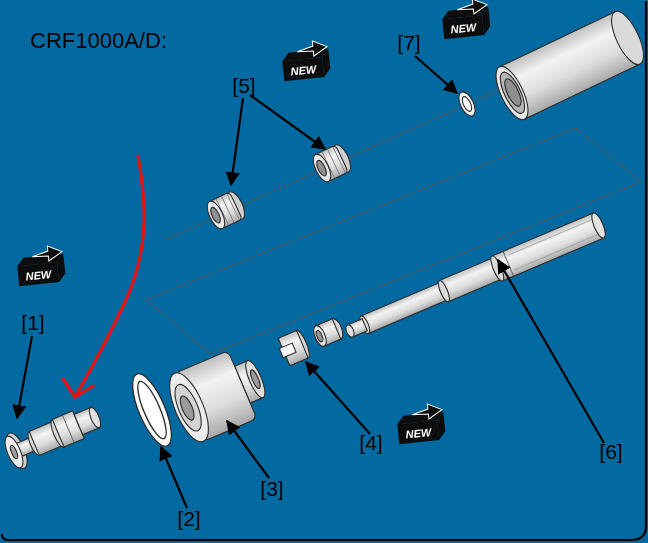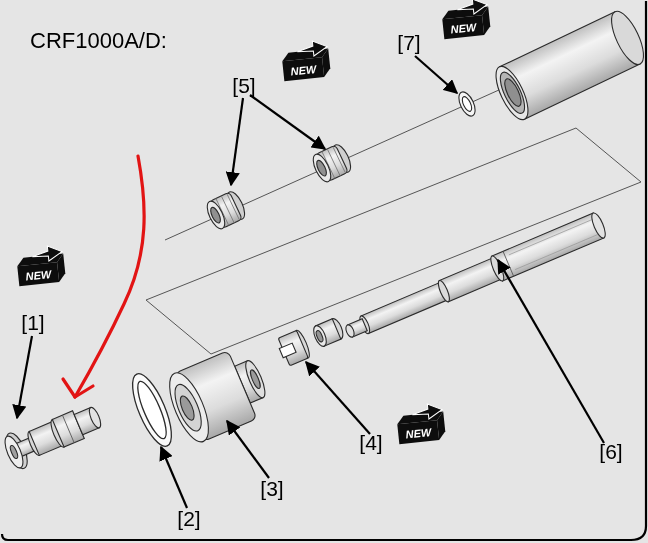--- a/index.html
+++ b/index.html
@@ -1,17 +1,17 @@
 <!DOCTYPE html>
 <html><head>
 <meta charset="utf-8">
 <style>
   html,body{margin:0;padding:0;background:#fff;}
   .figure-wrap{
-    position:relative;width:648px;height:543px;background:#e5e5e5;overflow:hidden;
+    position:relative;width:648px;height:543px;background:#0369a1;overflow:hidden;
     font-family:"Liberation Sans", sans-serif;
   }
   svg{display:block;}
   text{font-family:"Liberation Sans", sans-serif;fill:#000;}
   .callout{font-size:21px;}
   .title-text{font-size:22px;}
   .badge-text{font-size:11px;font-weight:bold;font-style:italic;fill:#fff;}
   .part{stroke:#2b2b2b;stroke-width:1.1;}
   .thinline{stroke:#555;stroke-width:1;fill:none;}
   .callout-arrow{stroke:#000;stroke-width:2.2;}

